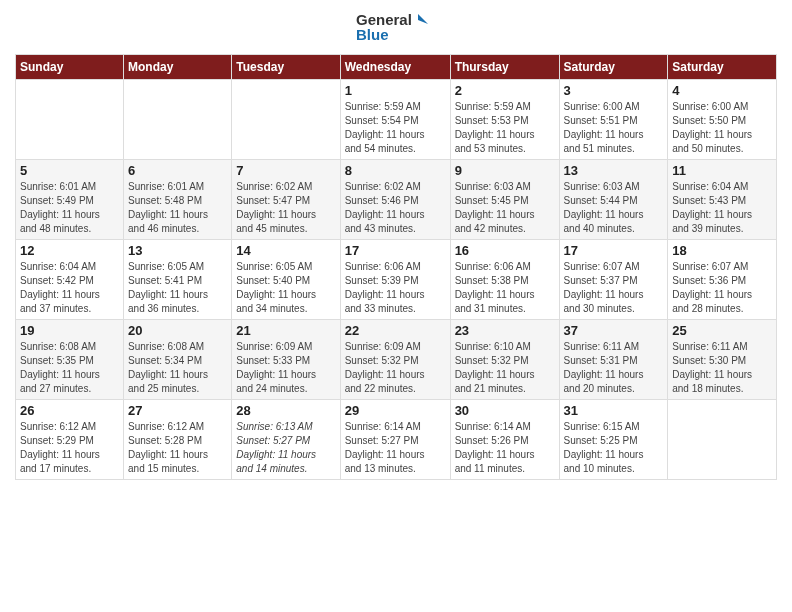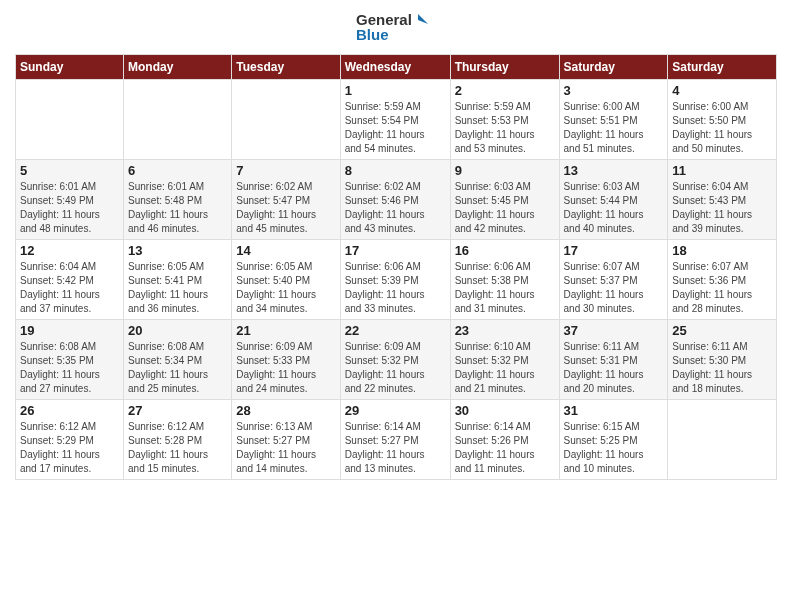--- a/index.html
+++ b/index.html
@@ -310,21 +310,21 @@
           </td>
           <td>
             <div class="day-num">27</div>
             <div class="day-info" style="white-space: pre-line;">Sunrise: 6:12 AM
 Sunset: 5:28 PM
 Daylight: 11 hours
 and 15 minutes.</div>
           </td>
           <td>
             <div class="day-num">28</div>
-            <div class="day-info" style="white-space: pre-line;">Sunrise: 6:13 AM
+            <div class="day-info" style="white-space: pre-line; font-style: italic;">Sunrise: 6:13 AM
 Sunset: 5:27 PM
 Daylight: 11 hours
 and 14 minutes.</div>
           </td>
           <td>
             <div class="day-num">29</div>
             <div class="day-info" style="white-space: pre-line;">Sunrise: 6:14 AM
 Sunset: 5:27 PM
 Daylight: 11 hours
 and 13 minutes.</div>

